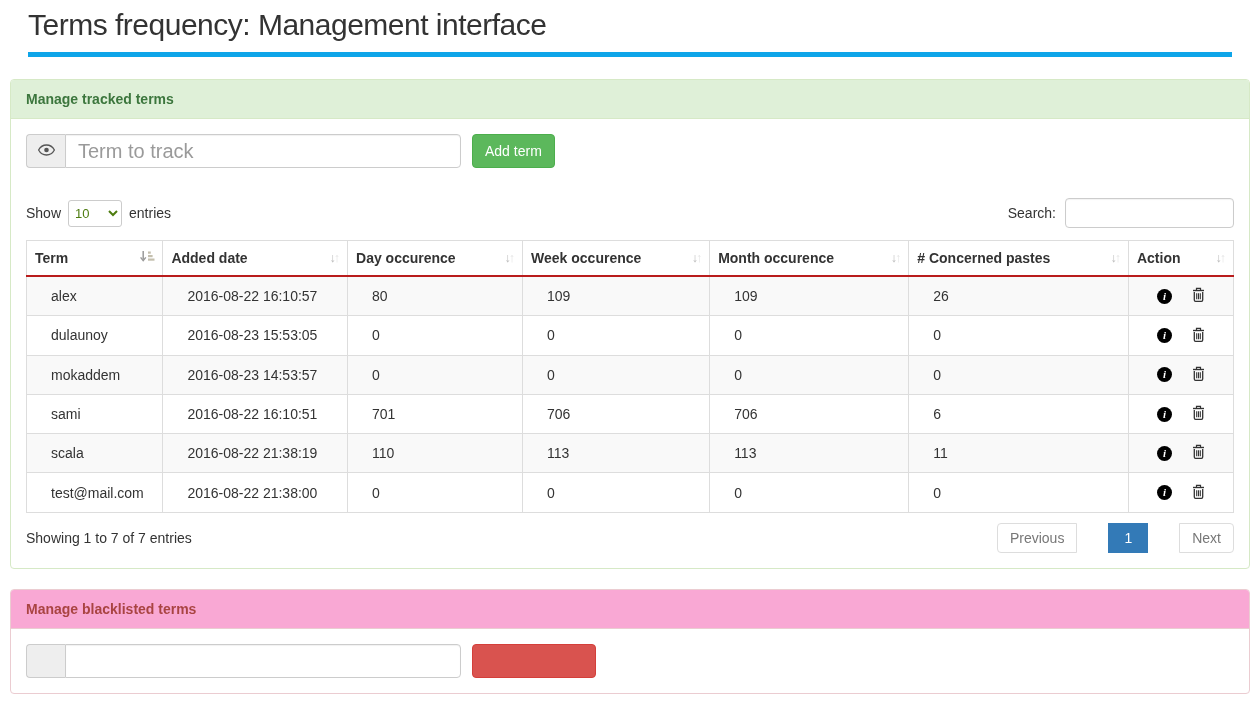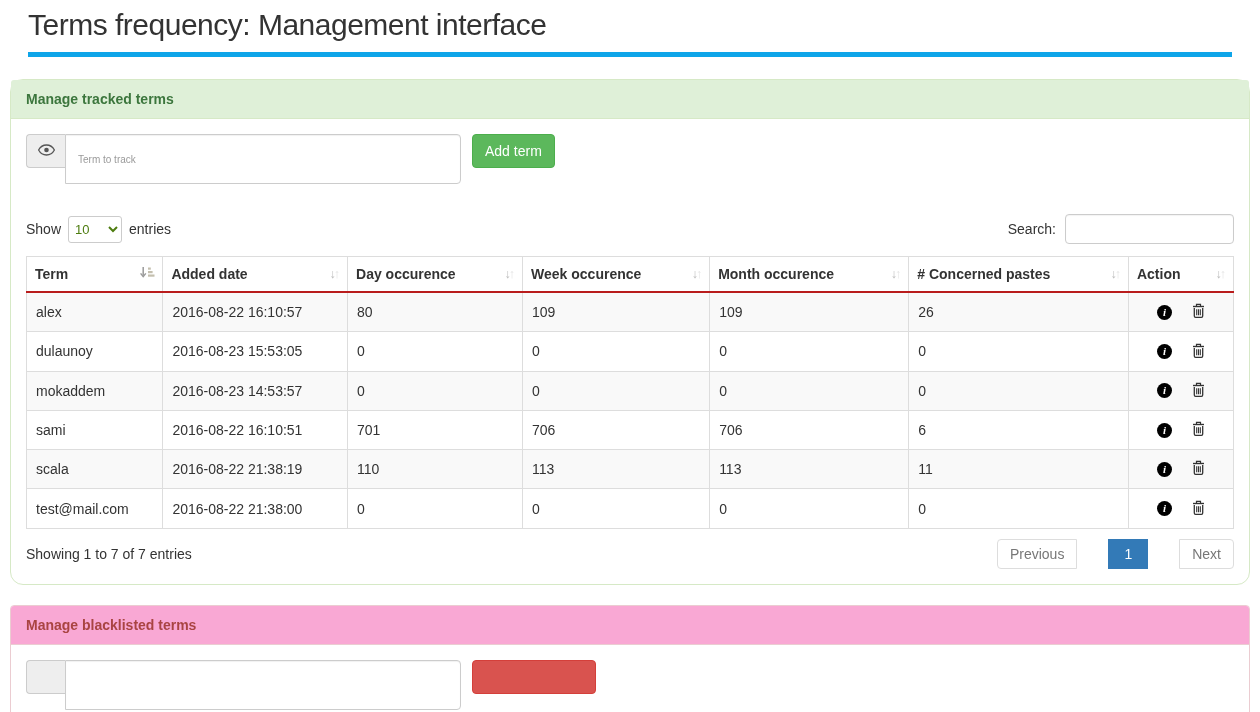--- a/index.html
+++ b/index.html
@@ -8,37 +8,37 @@
     width: 1260px; height: 712px; overflow: hidden;
     background: #fff; color: #333;
     font-family: "Liberation Sans", sans-serif; font-size: 14px;
   }
   .container { margin: 0 10px; }
 
   .page-header { margin: 0 18px; padding: 8px 0 10px; border-bottom: 5px solid #0ea5e9; }
   .page-header h1 { margin: 0; font-size: 30px; font-weight: 500; color: #333; letter-spacing: -0.5px; }
 
   .panel { border: 1px solid #ddd; border-radius: 4px; background: #fff; }
-  .panel-success { border-color: #d6e9c6; margin-top: 22px; border-radius: 13px; }
+  .panel-success { border-color: #d6e9c6; margin-top: 22px; }
   .panel-danger  { border-color: #ebccd1; margin-top: 20px; }
   .panel-heading { padding: 11px 15px; font-weight: bold; font-size: 14px; border-bottom: 1px solid transparent; border-radius: 3px 3px 0 0; }
   .panel-success > .panel-heading { background: #dff0d8; color: #3c763d; border-color: #d6e9c6; }
   .panel-danger  > .panel-heading { background: #f9a8d4; color: #a94442; border-color: #ebccd1; }
   .panel-body { padding: 15px; }
 
   .form-row { display: flex; align-items: flex-start; }
   .input-group { display: flex; width: 435px; }
   .input-group-addon {
     background: #eee; border: 1px solid #ccc; border-right: 0;
     border-radius: 4px 0 0 4px; padding: 0 11px; width: 39px;
     display: flex; align-items: center; justify-content: center; height: 34px;
   }
   .form-control {
-    flex: 1; height: 50px; border: 1px solid #ccc; border-radius: 0 4px 4px 0;
-    padding: 6px 12px; font-size: 10px; color: #555; outline: none; font-family: inherit;
+    flex: 1; height: 34px; border: 1px solid #ccc; border-radius: 0 4px 4px 0;
+    padding: 6px 12px; font-size: 20px; color: #555; outline: none; font-family: inherit;
     box-shadow: inset 0 1px 1px rgba(0,0,0,.06);
   }
   ::placeholder { color: #9a9a9a; opacity: 1; }
 
   .btn {
     height: 34px; border-radius: 4px; padding: 6px 12px; margin-left: 11px;
     font-size: 14px; color: #fff; border: 1px solid; font-family: inherit; cursor: pointer;
   }
   .btn-success { background: #5cb85c; border-color: #4cae4c; }
   .btn-danger  { background: #d9534f; border-color: #d43f3a; min-width: 124px; }
@@ -52,21 +52,21 @@
   .dt-search { display: flex; align-items: center; gap: 9px; }
   .search-input {
     width: 169px; height: 30px; border: 1px solid #ccc; border-radius: 4px;
     padding: 4px 8px; font-family: inherit; font-size: 14px; outline: none;
     box-shadow: inset 0 1px 1px rgba(0,0,0,.05);
   }
 
   table.dataTable { border-collapse: collapse; width: 100%; margin-top: 12px; table-layout: fixed; }
   .dataTable th, .dataTable td { border: 1px solid #ddd; text-align: left; font-size: 14px; overflow: hidden; white-space: nowrap; }
   .dataTable th { padding: 9px 26px 9px 8px; border-bottom: 2px solid #b91c1c; position: relative; font-weight: bold; cursor: pointer; }
-  .dataTable td { padding: 10px 9px; color: #333; }
+  .dataTable td { padding: 10px 24px; color: #333; }
   .dataTable tbody tr { background: #fff; }
   .dataTable tbody tr:nth-child(odd) { background: #f9f9f9; }
 
   .sort-icons { position: absolute; right: 7px; top: 50%; transform: translateY(-50%); font-size: 12.5px; line-height: 1; }
   .sort-icons .down { color: #bdbdbd; }
   .sort-icons .up   { color: #e4e4e4; margin-left: -2px; }
   .sort-asc-svg { position: absolute; right: 7px; top: 50%; transform: translateY(-50%); }
 
   td.action-cell { text-align: center; }
   .info-icon {

